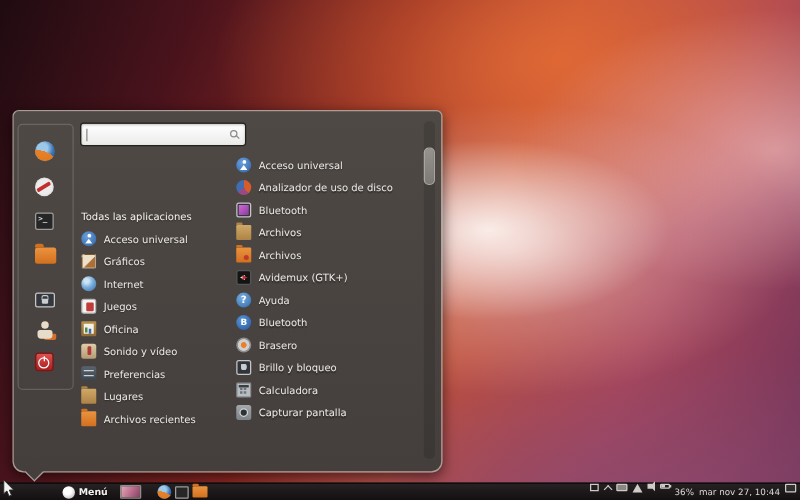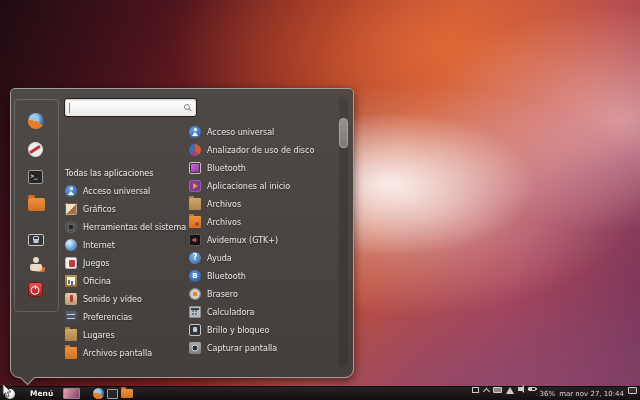--- a/index.html
+++ b/index.html
@@ -160,21 +160,21 @@
   .i-power::after { content:""; position:absolute; left:50%; top:2px; width:1px; height:4px; margin-left:-0.5px; background:#fff; }
 
   
   .taskbar {
     position:absolute; left:0; right:0; bottom:0; height:14px;
     background:linear-gradient(#262123,#141011);
     border-top:1px solid rgba(0,0,0,.5);
     display:flex; align-items:center; padding:0 3px; color:#dcd8d4;
   }
   .tb-left { display:flex; align-items:center; gap:3px; }
-  .menu-btn { display:flex; align-items:center; gap:15px; padding:0 2px; }
+  .menu-btn { display:flex; align-items:center; gap:3px; padding:0 2px;margin-left:45px; }
   .menu-orb { width:10px; height:10px; border-radius:50%;
     background:radial-gradient(circle at 40% 35%, #ffffff 0 35%, #cfcfcf 70%, #9a9a9a); }
   .menu-lbl { font:bold 7.5px "DejaVu Sans",sans-serif; color:#f4f2f0; text-shadow:0 1px 1px #000; }
   .thumb { width:17px; height:11px; margin-left:5px; border:1px solid #8f8b88; border-radius:1px;
     background:linear-gradient(120deg,#e0aab8,#b86a8a 55%,#7e4260); }
   .launchers { display:flex; align-items:center; gap:3px; margin-left:10px; }
   .l-ff { width:11px; height:11px; border-radius:50%; background:radial-gradient(circle at 38% 35%, #9cc8ea 0 28%, #3a72b0 60%, #1f4f86); position:relative; }
   .l-ff::after { content:""; position:absolute; inset:0; border-radius:50%; background:conic-gradient(from 120deg, rgba(235,125,28,.95) 0 160deg, rgba(0,0,0,0) 160deg); }
   .l-term { width:11px; height:10px; background:#262626; border:1px solid #9d9d9d; border-radius:1px; }
   .l-fold { width:12px; height:9px; background:linear-gradient(#eb9340,#d2701e); border-radius:1px; position:relative; }
@@ -227,24 +227,20 @@
       </div>
     <div class="row">
         <span class="ic ic12 i-access round person"></span>
         <span class="lbl">Acceso universal</span>
       </div>
     <div class="row">
         <span class="ic ic12 i-graphics"></span>
         <span class="lbl">Gráficos</span>
       </div>
     <div class="row">
-        <span class="ic ic12 i-gear-dark"></span>
-        <span class="lbl">Herramientas del sistema</span>
-      </div>
-    <div class="row">
         <span class="ic ic12 i-globe"></span>
         <span class="lbl">Internet</span>
       </div>
     <div class="row">
         <span class="ic ic12 i-games"></span>
         <span class="lbl">Juegos</span>
       </div>
     <div class="row">
         <span class="ic ic12 i-office"></span>
         <span class="lbl">Oficina</span>
@@ -256,42 +252,38 @@
     <div class="row">
         <span class="ic ic12 i-prefs"></span>
         <span class="lbl">Preferencias</span>
       </div>
     <div class="row">
         <span class="ic ic12 i-folder tan"></span>
         <span class="lbl">Lugares</span>
       </div>
     <div class="row">
         <span class="ic ic12 i-folder"></span>
-        <span class="lbl">Archivos pantalla</span>
+        <span class="lbl">Archivos recientes</span>
       </div>
   </div>
 
   <div class="col col-apps">
     <div class="row">
         <span class="ic ic12 i-access round person"></span>
         <span class="lbl">Acceso universal</span>
       </div>
     <div class="row">
         <span class="ic ic12 i-pie"></span>
         <span class="lbl">Analizador de uso de disco</span>
       </div>
     <div class="row">
         <span class="ic ic12 i-monitor purple"></span>
         <span class="lbl">Bluetooth</span>
       </div>
     <div class="row">
-        <span class="ic ic12 i-startup"></span>
-        <span class="lbl">Aplicaciones al inicio</span>
-      </div>
-    <div class="row">
         <span class="ic ic12 i-folder tan"></span>
         <span class="lbl">Archivos</span>
       </div>
     <div class="row">
         <span class="ic ic12 i-folder dot"></span>
         <span class="lbl">Archivos</span>
       </div>
     <div class="row">
         <span class="ic ic12 i-avidemux"></span>
         <span class="lbl">Avidemux (GTK+)</span>
@@ -302,26 +294,26 @@
       </div>
     <div class="row">
         <span class="ic ic12 i-bt"></span>
         <span class="lbl">Bluetooth</span>
       </div>
     <div class="row">
         <span class="ic ic12 i-brasero"></span>
         <span class="lbl">Brasero</span>
       </div>
     <div class="row">
+        <span class="ic ic12 i-monitor lock"></span>
+        <span class="lbl">Brillo y bloqueo</span>
+      </div>
+    <div class="row">
         <span class="ic ic12 i-calc"></span>
         <span class="lbl">Calculadora</span>
-      </div>
-    <div class="row">
-        <span class="ic ic12 i-monitor lock"></span>
-        <span class="lbl">Brillo y bloqueo</span>
       </div>
     <div class="row">
         <span class="ic ic12 i-shot"></span>
         <span class="lbl">Capturar pantalla</span>
       </div>
   </div>
 
   <div class="sb-track"></div>
   <div class="sb-thumb"></div>
 </div>

